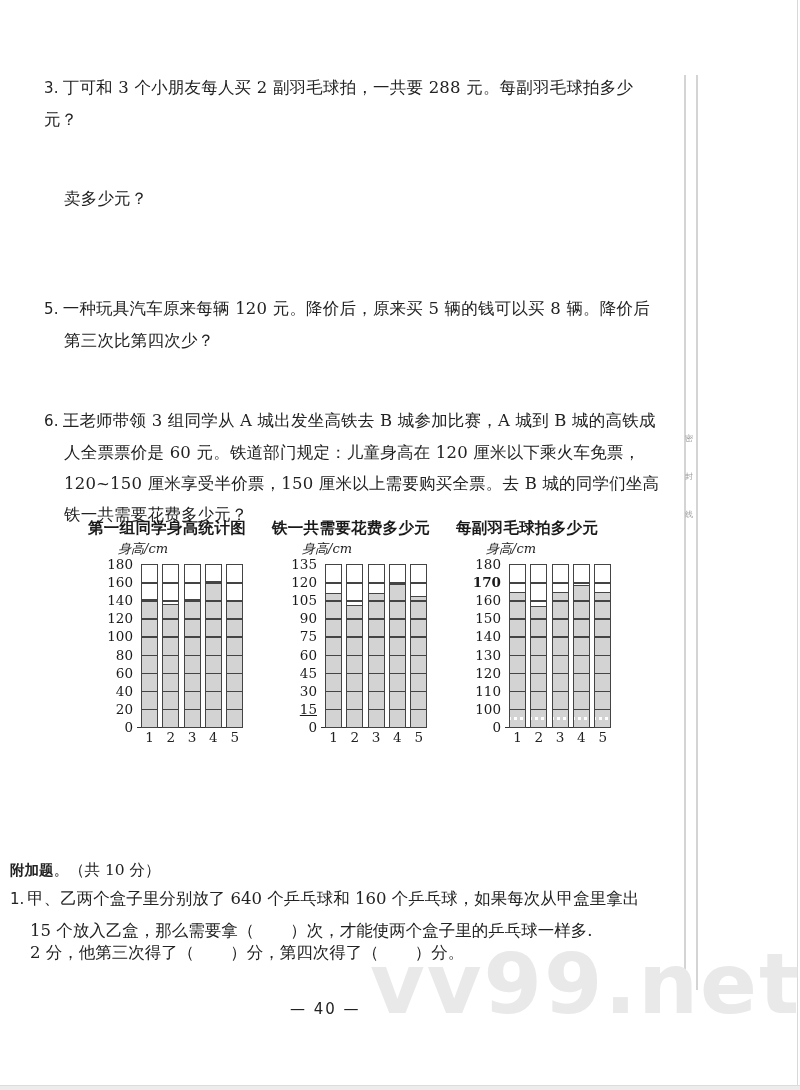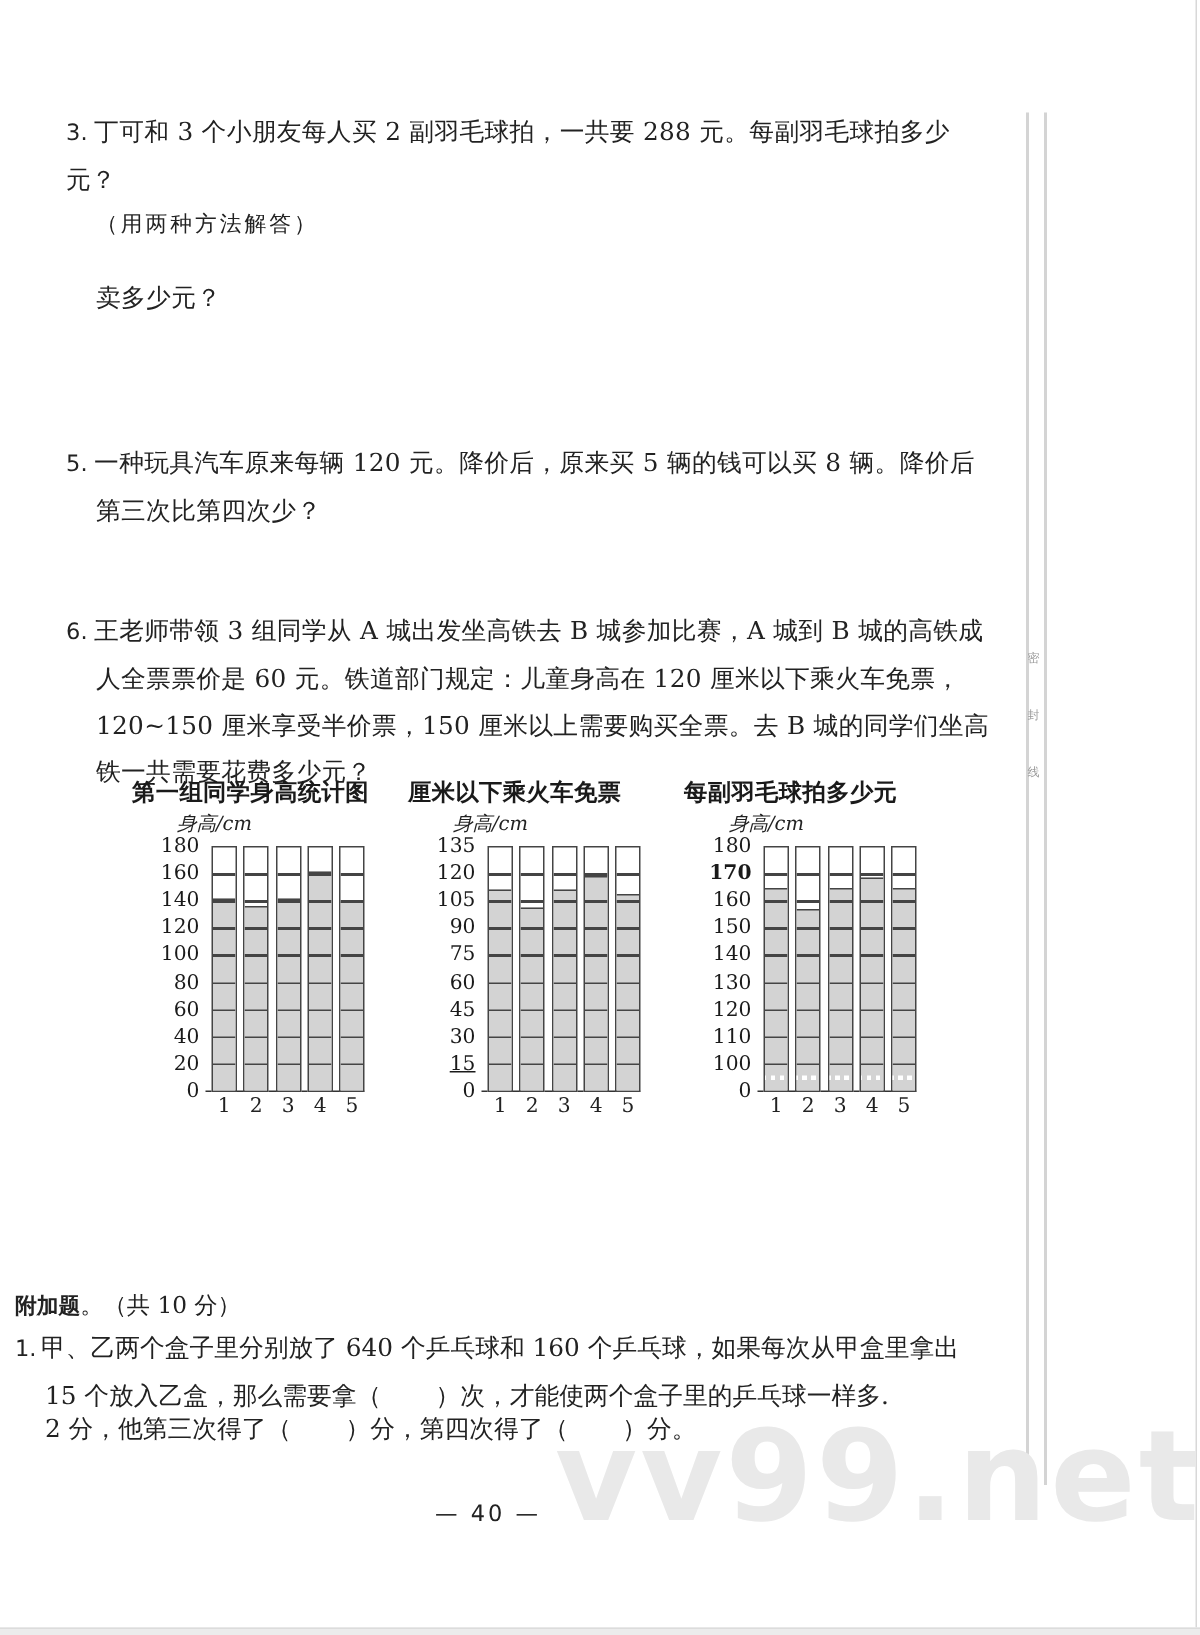--- a/index.html
+++ b/index.html
@@ -49,21 +49,20 @@
 <div class="binding-text" style="top:433px">密</div>
 <div class="binding-text" style="top:471px">封</div>
 <div class="binding-text" style="top:509px">线</div>
 
 <div class="watermark">vv99.net</div>
 
 <div class="content">
 
   <div class="q" style="top:72px">
     <div><span class="num">3.</span><span>丁可和 3 个小朋友每人买 2 副羽毛球拍，一共要 288 元。每副羽毛球拍多少元？</span></div>
-    <div class="line2 note">（用两种方法解答）</div>
   </div>
 
   <div class="q" style="top:183px">
     <div class="line2">卖多少元？</div>
   </div>
 
   <div class="q" style="top:293px">
     <div><span class="num">5.</span><span>一种玩具汽车原来每辆 120 元。降价后，原来买 5 辆的钱可以买 8 辆。降价后</span></div>
     <div class="line2">第三次比第四次少？</div>
   </div>
@@ -146,21 +145,21 @@
           <div class="grid" style="top: 89.5px;"></div>
           <div class="grid" style="top: 71.4px;"></div>
           <div class="grid" style="top: 53.3px;"></div>
           <div class="grid" style="top: 35.2px;"></div>
           <div class="grid" style="top: 17.1px;"></div>
         </div>
         <div class="xlab" style="left: 138.2px; top: 164.9px;">5</div>
       </div>
   </div>
   <div class="chart" id="chart-1" style="left:272px">
-    <div class="chart-title">厘米以下乘火车免票</div>
+    <div class="chart-title">铁一共需要花费多少元</div>
     <div class="y-label" style="left:30px">身高/cm</div>
     <div class="plot">
         <div class="tick" style="left: 15px; top: 155.9px;">0</div>
         <div class="tick" style="left: 15px; top: 137.8px; text-decoration: underline;">15</div>
         <div class="tick" style="left: 15px; top: 119.7px;">30</div>
         <div class="tick" style="left: 15px; top: 101.6px;">45</div>
         <div class="tick" style="left: 15px; top: 83.5px;">60</div>
         <div class="tick" style="left: 15px; top: 65.4px;">75</div>
         <div class="tick" style="left: 15px; top: 47.3px;">90</div>
         <div class="tick" style="left: 15px; top: 29.2px;">105</div>

